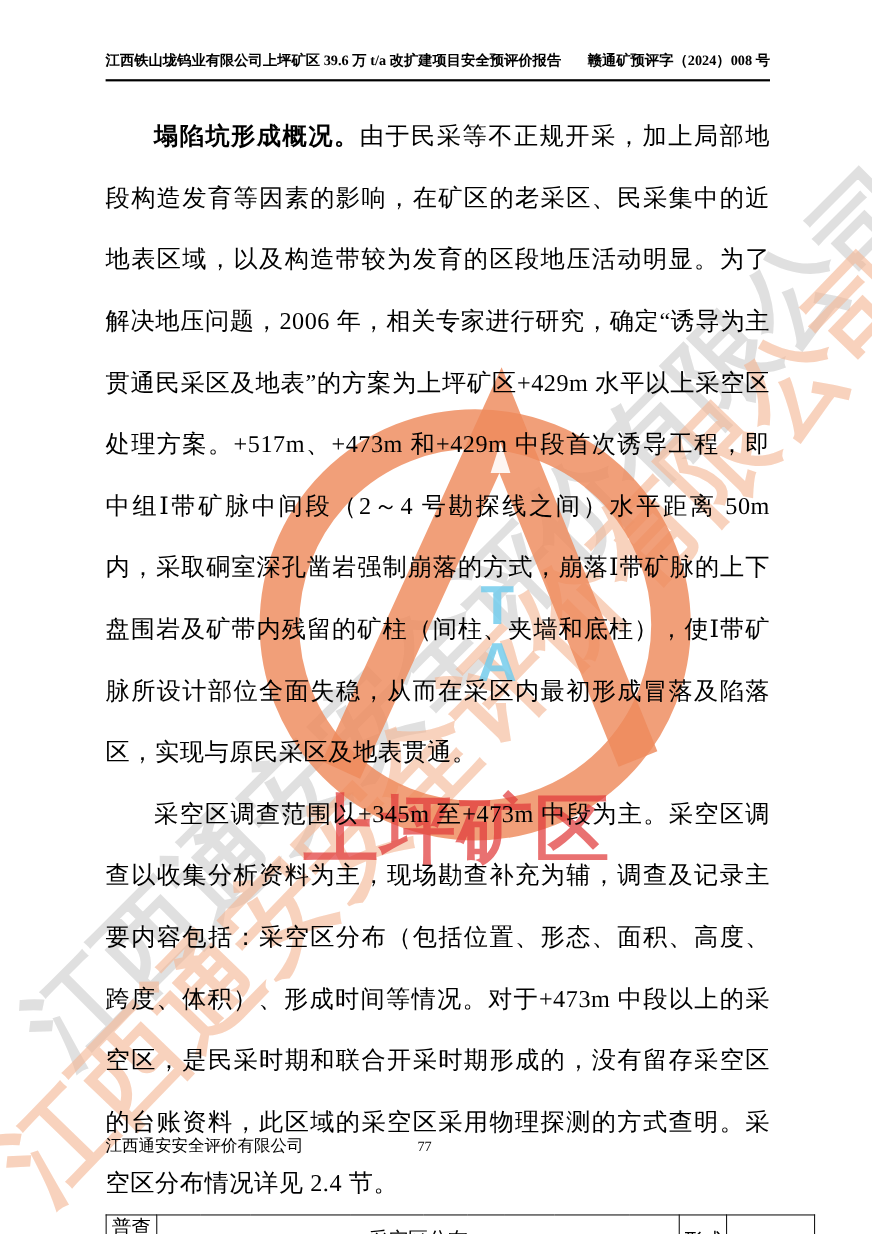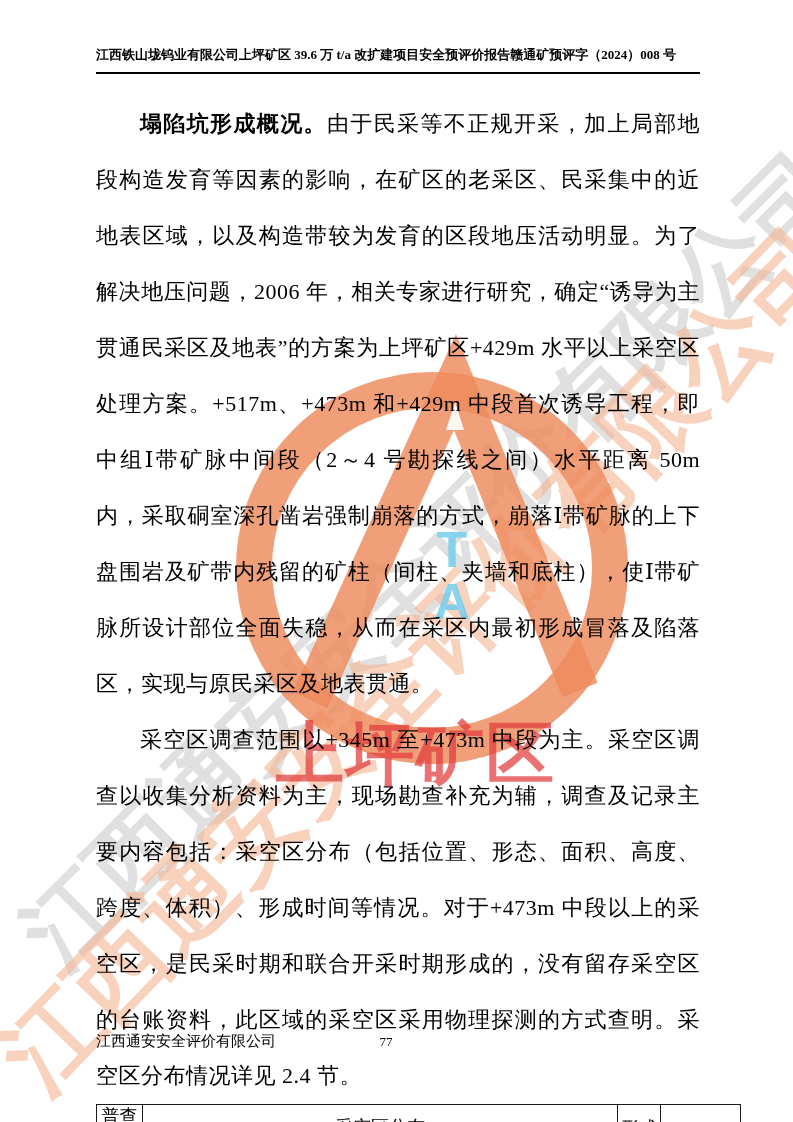--- a/index.html
+++ b/index.html
@@ -38,21 +38,21 @@
   }
   .wm-red{
     position:absolute;left:276px;top:708px;
     font-size:68px;font-weight:bold;letter-spacing:2px;line-height:92px;
     color:rgba(224,58,58,0.72);white-space:nowrap;
   }
   
   .content{position:absolute;left:96px;top:0;width:644px;z-index:1;}
   .doc-header{
     width:604px;margin-top:46px;
-    display:flex;justify-content:flex-start;align-items:flex-end;
+    display:flex;justify-content:space-between;align-items:flex-end;
     font-size:13px;font-weight:bold;
     border-bottom:2px solid #000;
     padding-bottom:8px;
   }
   .body-block{width:604px;}
   .para{
     margin:0;text-indent:2em;text-align:justify;
     font-size:22px;line-height:56px;letter-spacing:0.5px;
   }
   .para1{margin-top:22px;}

